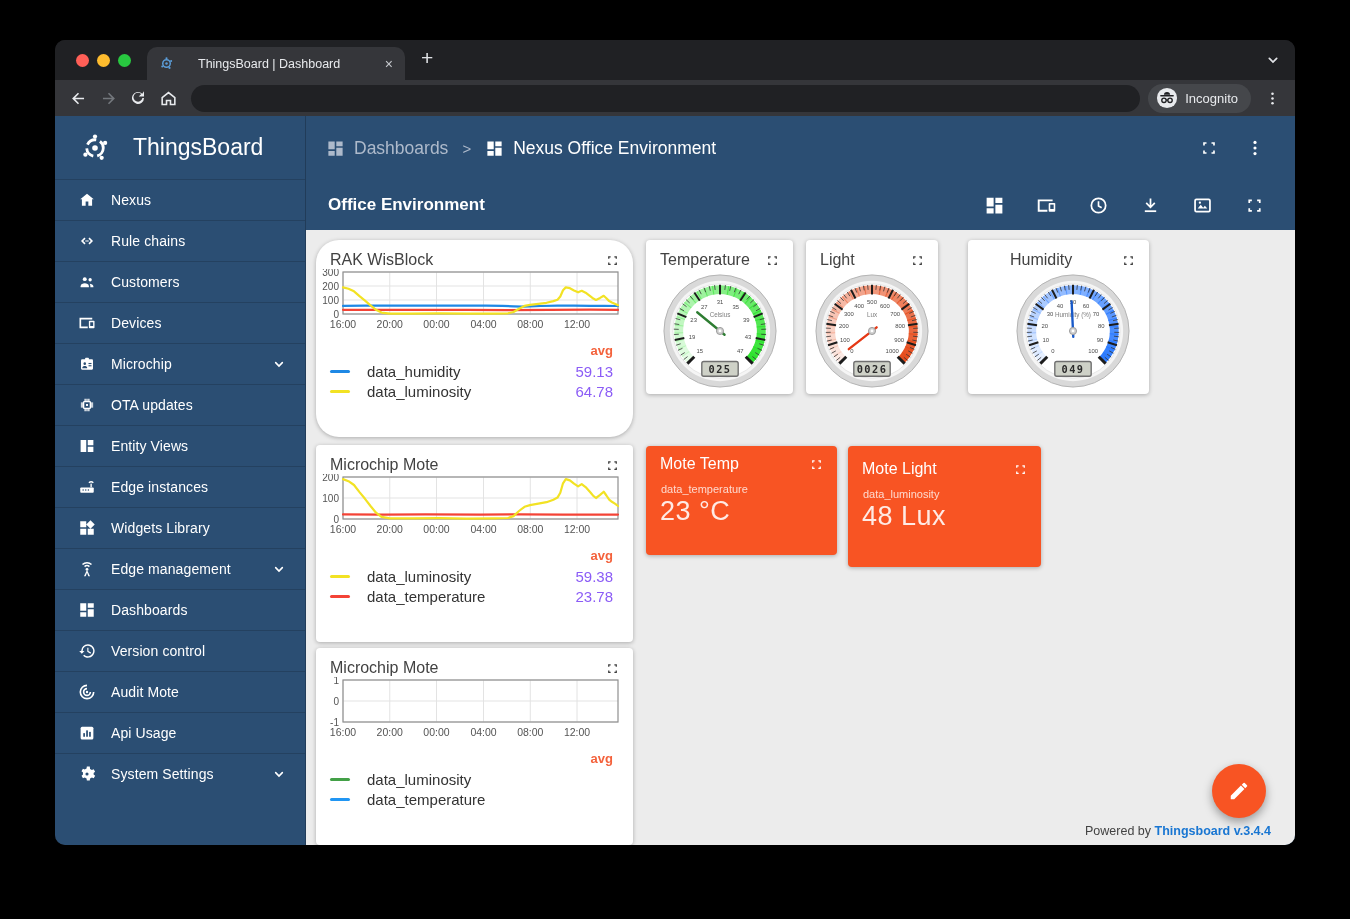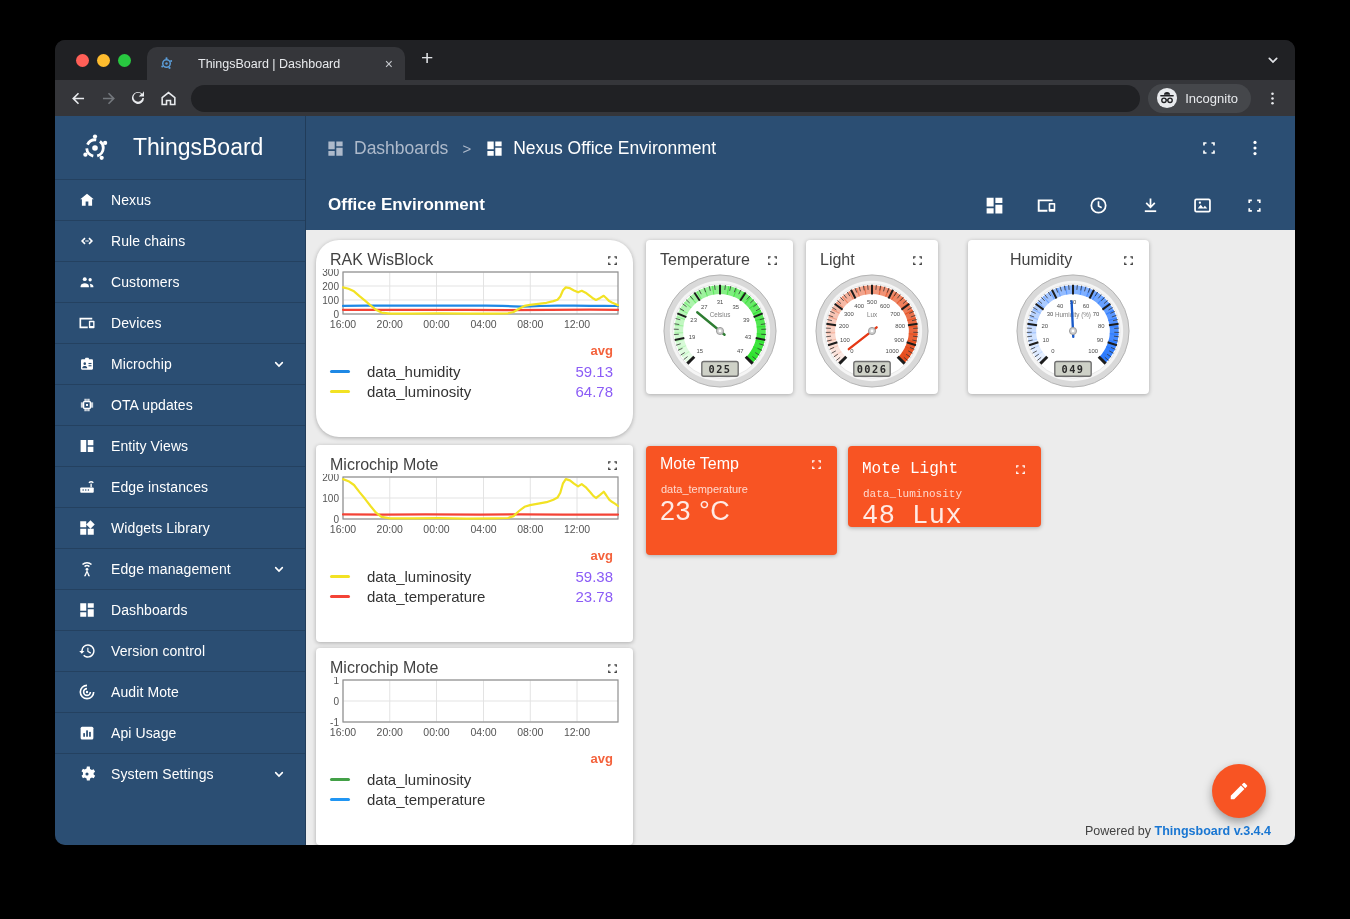--- a/index.html
+++ b/index.html
@@ -843,21 +843,21 @@
               <span class="fsbtn">
                 <svg viewBox="0 0 24 24" fill="#fff">
                     <path d="M5 5h4v2H7v2H5zM15 5h4v4h-2V7h-2zM5 15h2v2h2v2H5zM17 15h2v4h-4v-2h2z"></path>
                   </svg>
               </span>
             </div>
             <div class="card-key">data_temperature</div>
             <div class="card-val">23 °C</div>
           </div>
 
-          <div class="widget cardw" style="left:542px;top:216px;width:193px;height:81px;font-family:Liberation Mono, monospace;">
+          <div class="widget cardw" style="left:542px;top:216px;width:193px;height:121px;">
             <div class="whead" style="padding-top:14px;">
               <span class="wtitle">Mote Light</span>
               <span class="fsbtn">
                 <svg viewBox="0 0 24 24" fill="#fff">
                     <path d="M5 5h4v2H7v2H5zM15 5h4v4h-2V7h-2zM5 15h2v2h2v2H5zM17 15h2v4h-4v-2h2z"></path>
                   </svg>
               </span>
             </div>
             <div class="card-key">data_luminosity</div>
             <div class="card-val">48 Lux</div>

